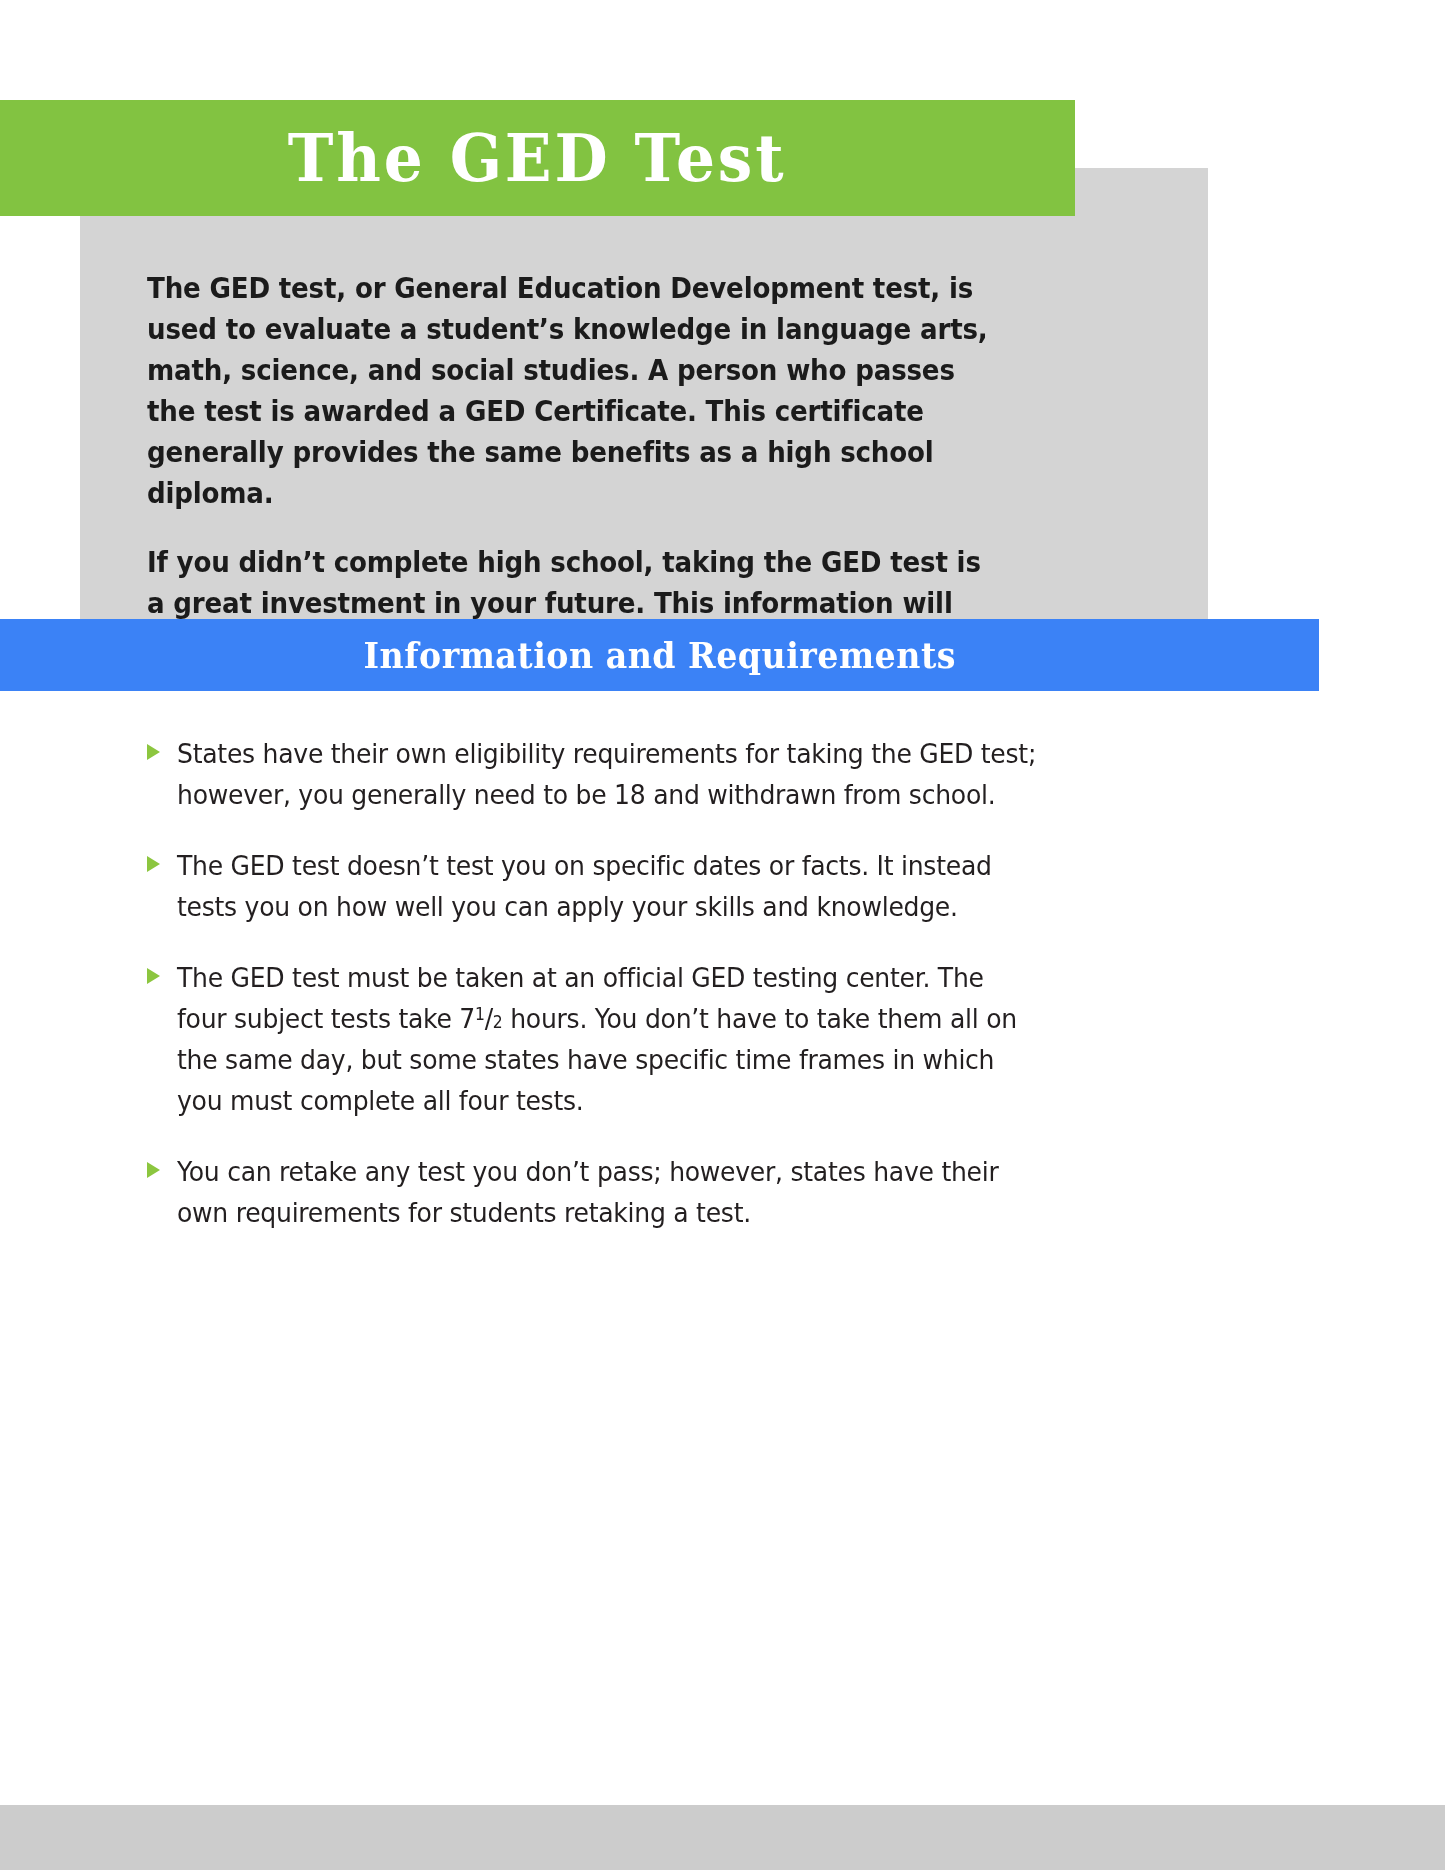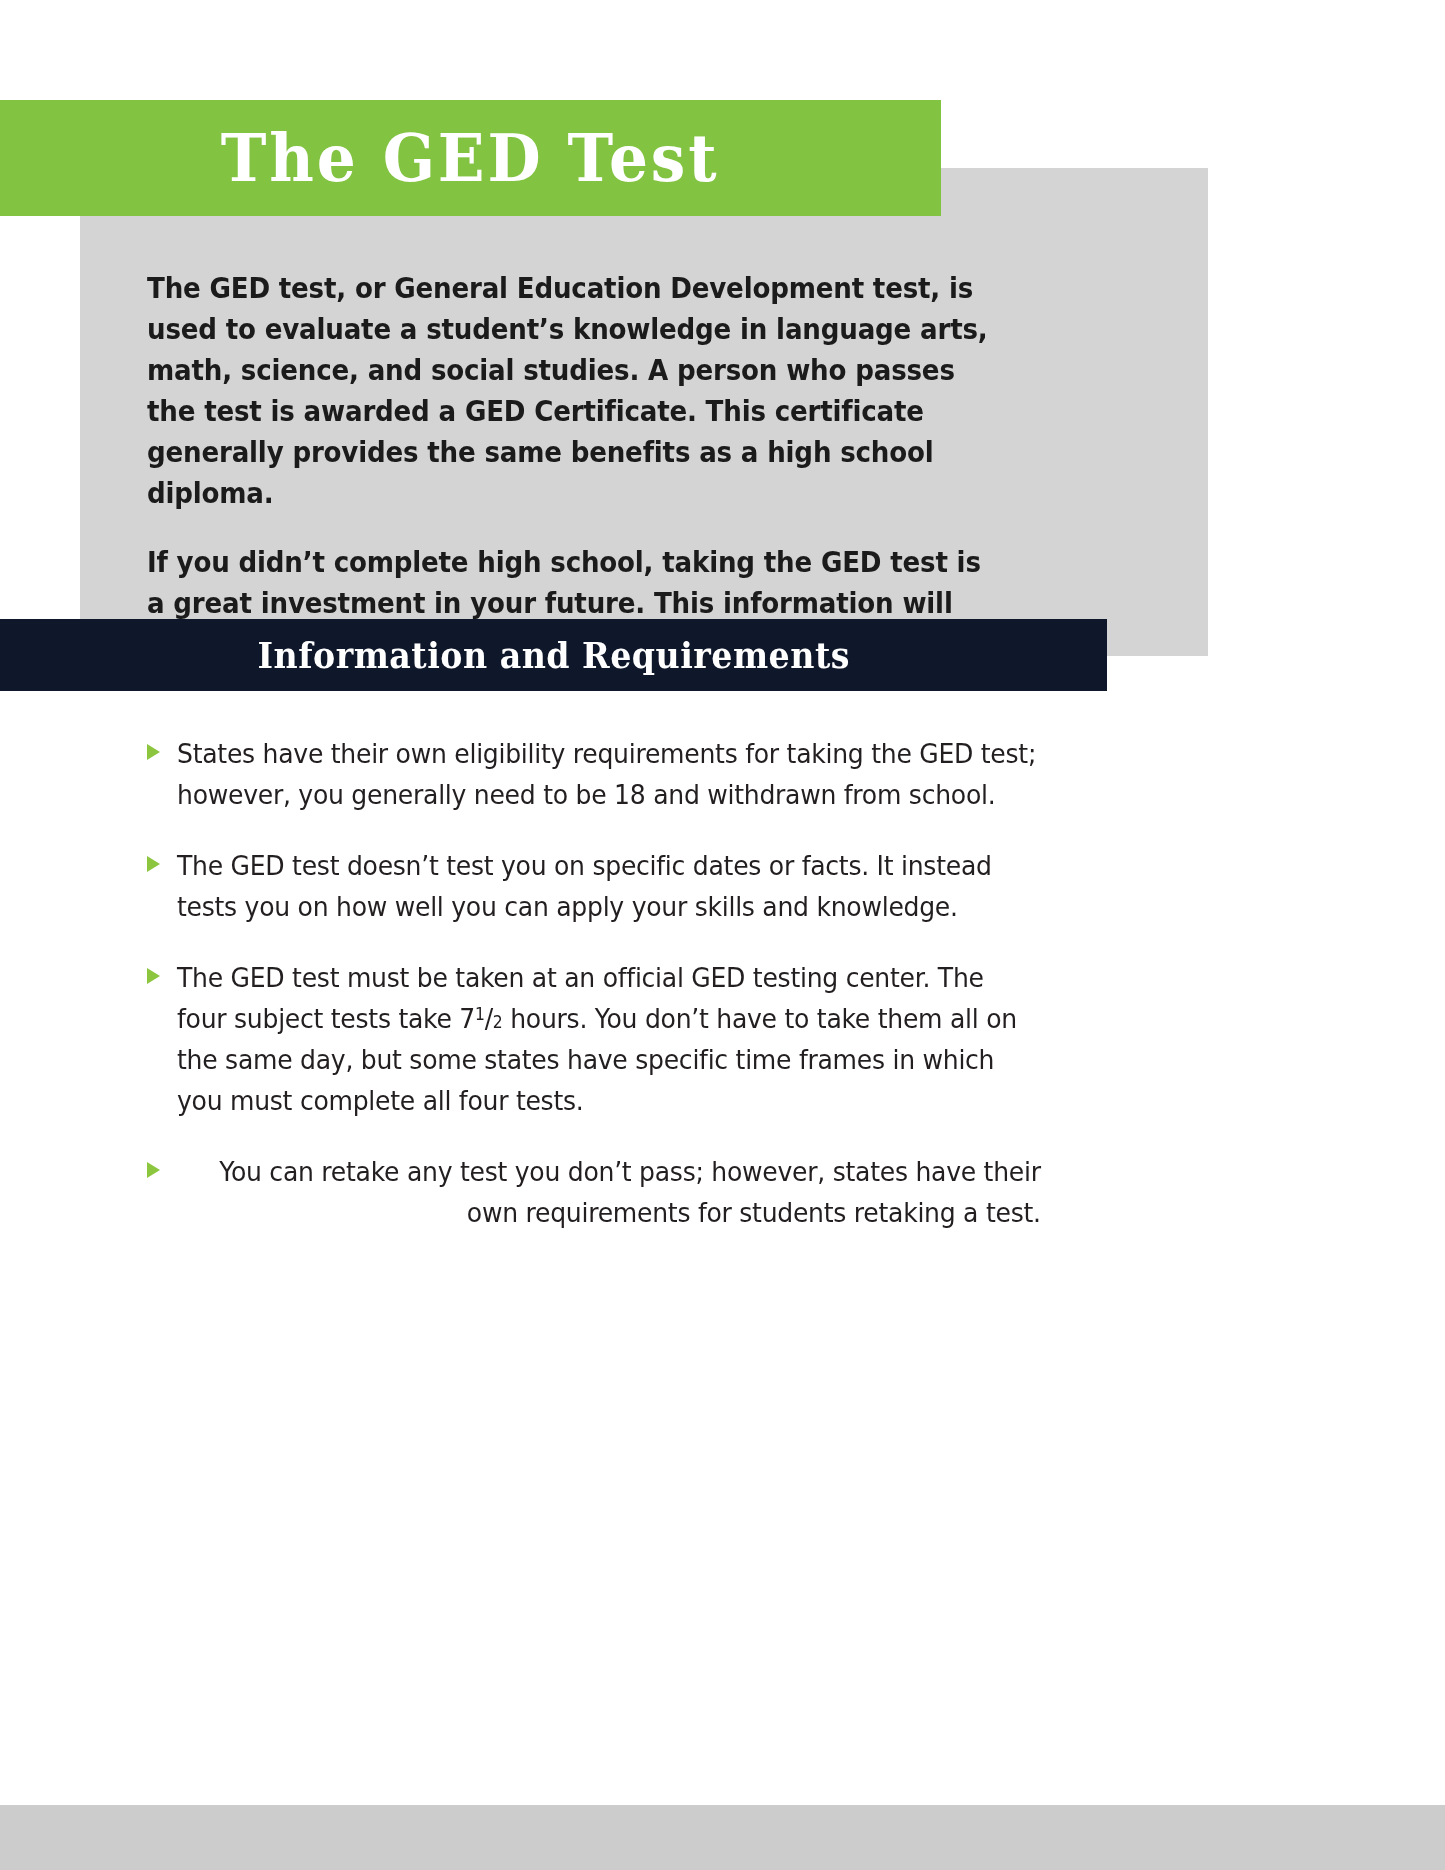--- a/index.html
+++ b/index.html
@@ -31,21 +31,21 @@
     width: 1128px;
     height: 488px;
     background: #d4d4d4;
   }
 
   
   .title-bar {
     position: absolute;
     left: 0;
     top: 100px;
-    width: 941px;
+    width: 1075px;
     height: 116px;
     background: #82c341;
     display: flex;
     align-items: center;
     justify-content: center;
   }
   .title-bar .title-text {
     font-family: "DejaVu Serif", serif;
     font-weight: bold;
     font-size: 66px;
@@ -74,23 +74,23 @@
     transform-origin: left top;
     transform: scaleX(0.95);
   }
   .intro p:last-child { margin-bottom: 0; }
 
   
   .section-bar {
     position: absolute;
     left: 0;
     top: 619px;
-    width: 1107px;
+    width: 1319px;
     height: 72px;
-    background: #0f172a;
+    background: #3b82f6;
     display: flex;
     align-items: center;
     justify-content: center;
   }
   .section-bar .section-text {
     font-family: "DejaVu Serif", serif;
     font-weight: bold;
     font-size: 35px;
     letter-spacing: 0.5px;
     color: #ffffff;
@@ -104,21 +104,21 @@
     position: absolute;
     left: 145px;
     top: 733px;
     width: 900px;
   }
   .bullet {
     position: relative;
     padding-left: 32px;
     margin-bottom: 30px;
   }
-  .bullet:last-child { margin-bottom: 0; text-align: right; }
+  .bullet:last-child { margin-bottom: 0; }
   .bullet .marker {
     position: absolute;
     left: 2px;
     top: 11px;
     width: 0;
     height: 0;
     border-left: 13px solid #8cc63f;
     border-top: 8px solid transparent;
     border-bottom: 8px solid transparent;
   }

